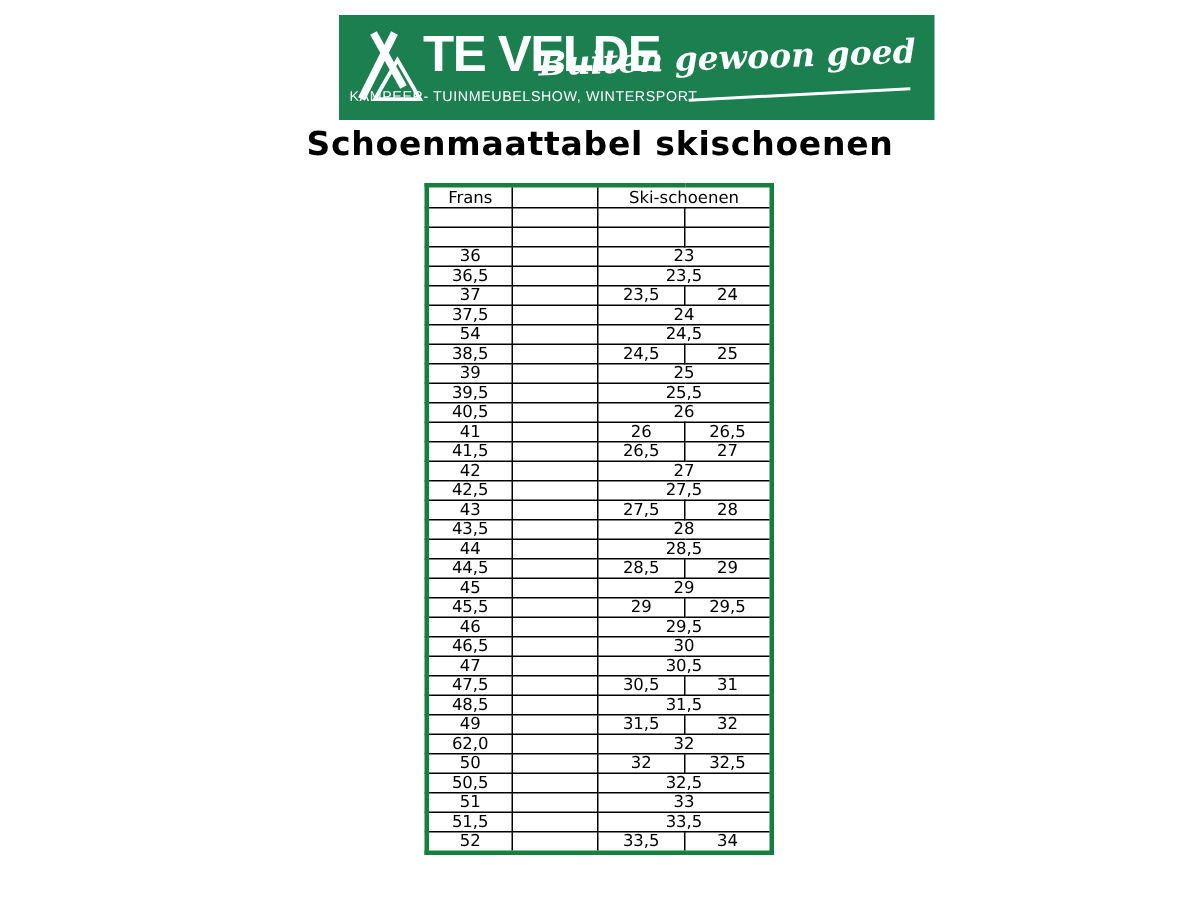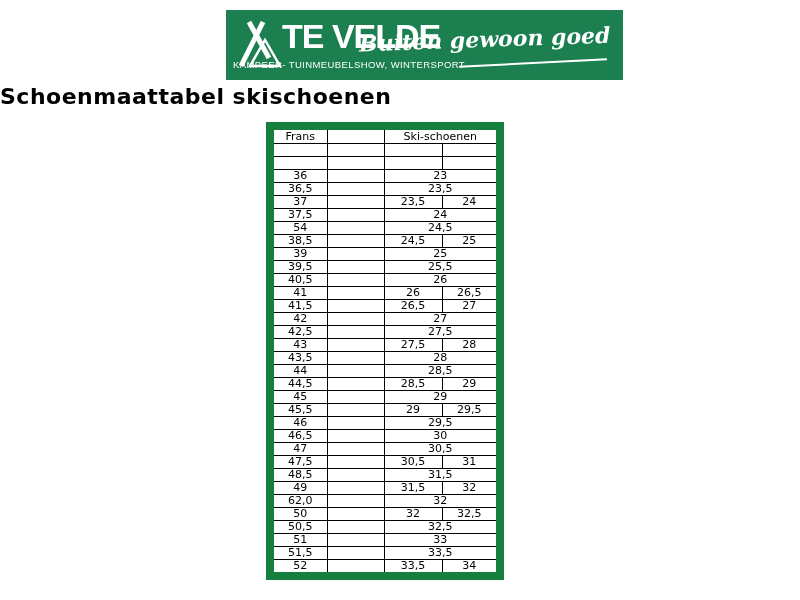--- a/index.html
+++ b/index.html
@@ -30,27 +30,27 @@
     font-style:italic;font-weight:700;font-size:22px;white-space:nowrap;
     transform:rotate(-2deg);
   }
   .tagline-underline{
     position:absolute;right:16px;top:52px;width:148px;height:0;
     border-top:2px solid #ffffff;transform:rotate(-3deg);
   }
   
   .title{
     position:absolute;left:0;top:84px;width:800px;margin:0;
-    font-size:22px;font-weight:700;letter-spacing:.5px;
+    text-align:center;font-size:22px;font-weight:700;letter-spacing:.5px;
     font-family:"DejaVu Sans", sans-serif;
   }
   
   table.size-table{
-    position:absolute;left:266px;top:122px;
-    border-collapse:collapse;border:8px solid #15803d;
+    position:absolute;left:283px;top:122px;
+    border-collapse:collapse;border:3px solid #15803d;
     table-layout:fixed;
     padding-left:44px;
   }
   .size-table th,.size-table td{
     border:1px solid #000;padding:0;margin:0;
     height:12px;line-height:12px;
     font-size:11px;font-weight:400;text-align:center;vertical-align:middle;
     font-family:"DejaVu Sans", sans-serif;white-space:nowrap;overflow:hidden;
   }
   .size-table th{height:13px;line-height:13px;}

